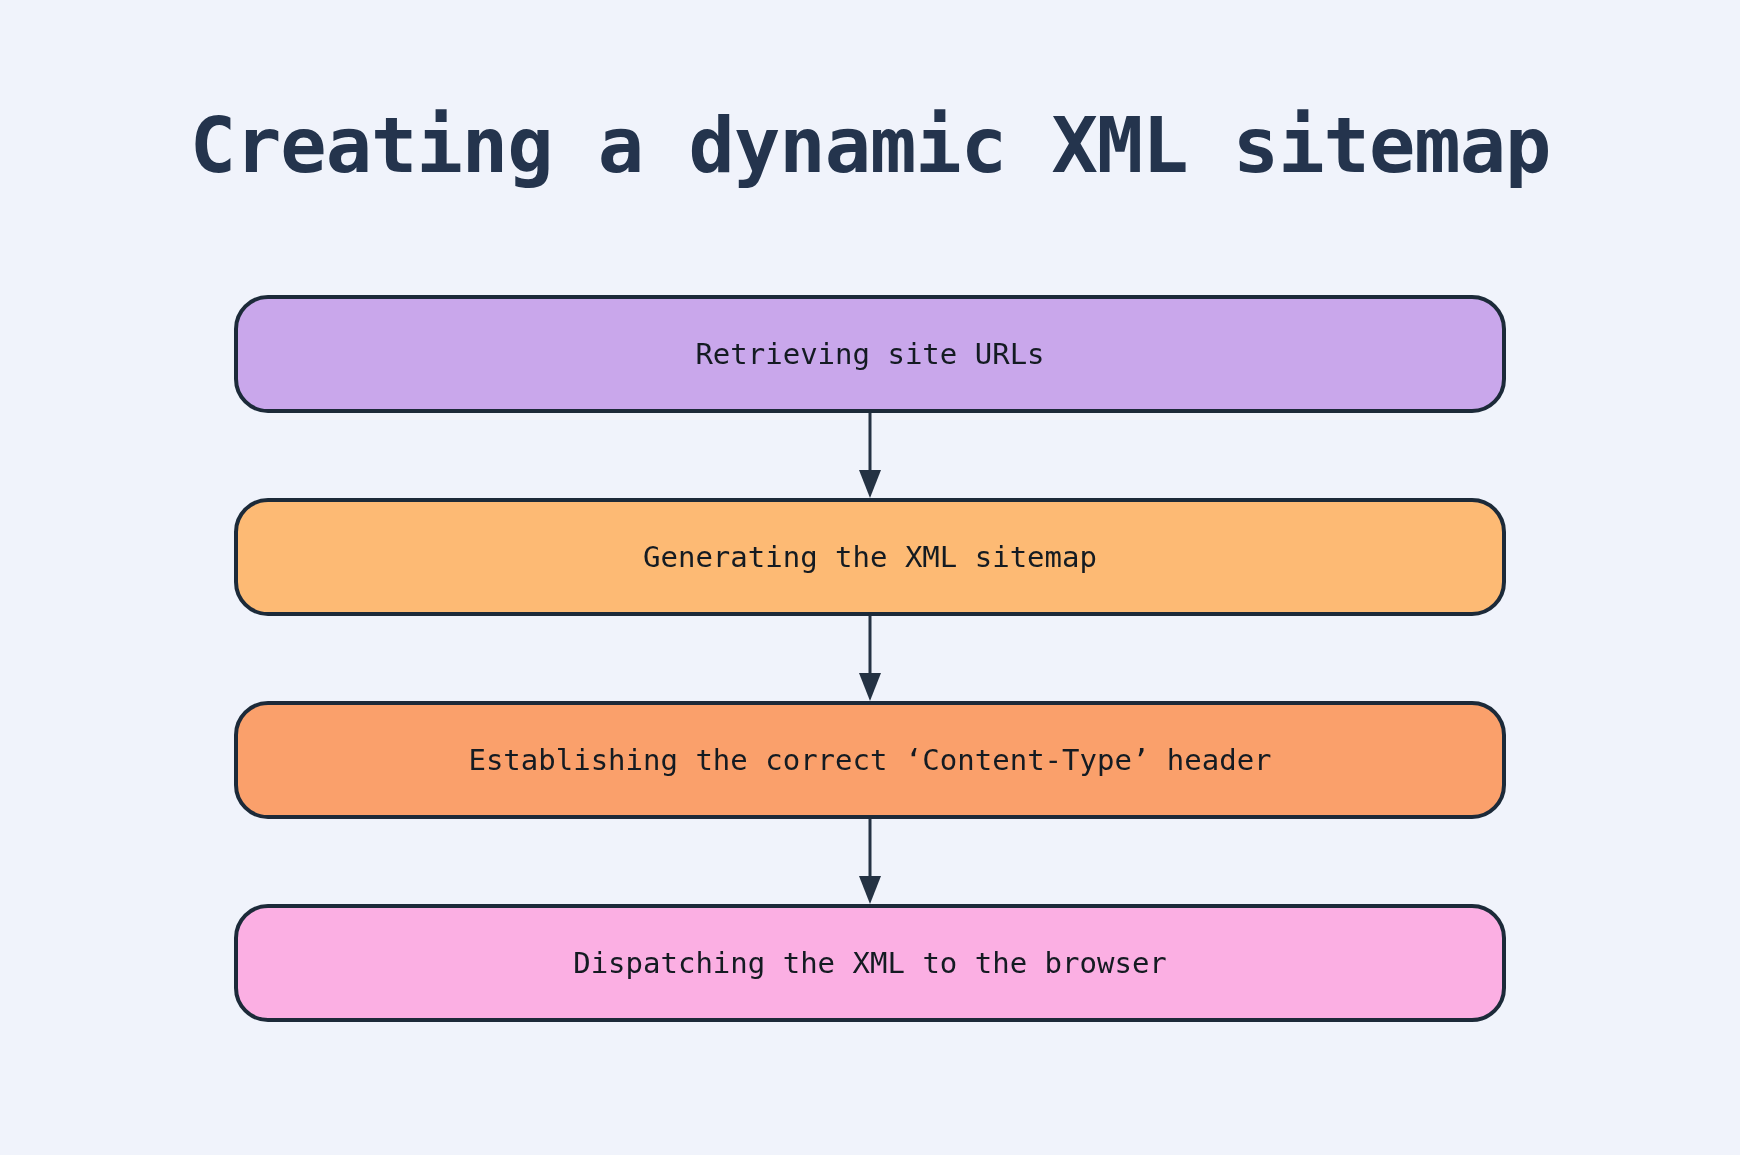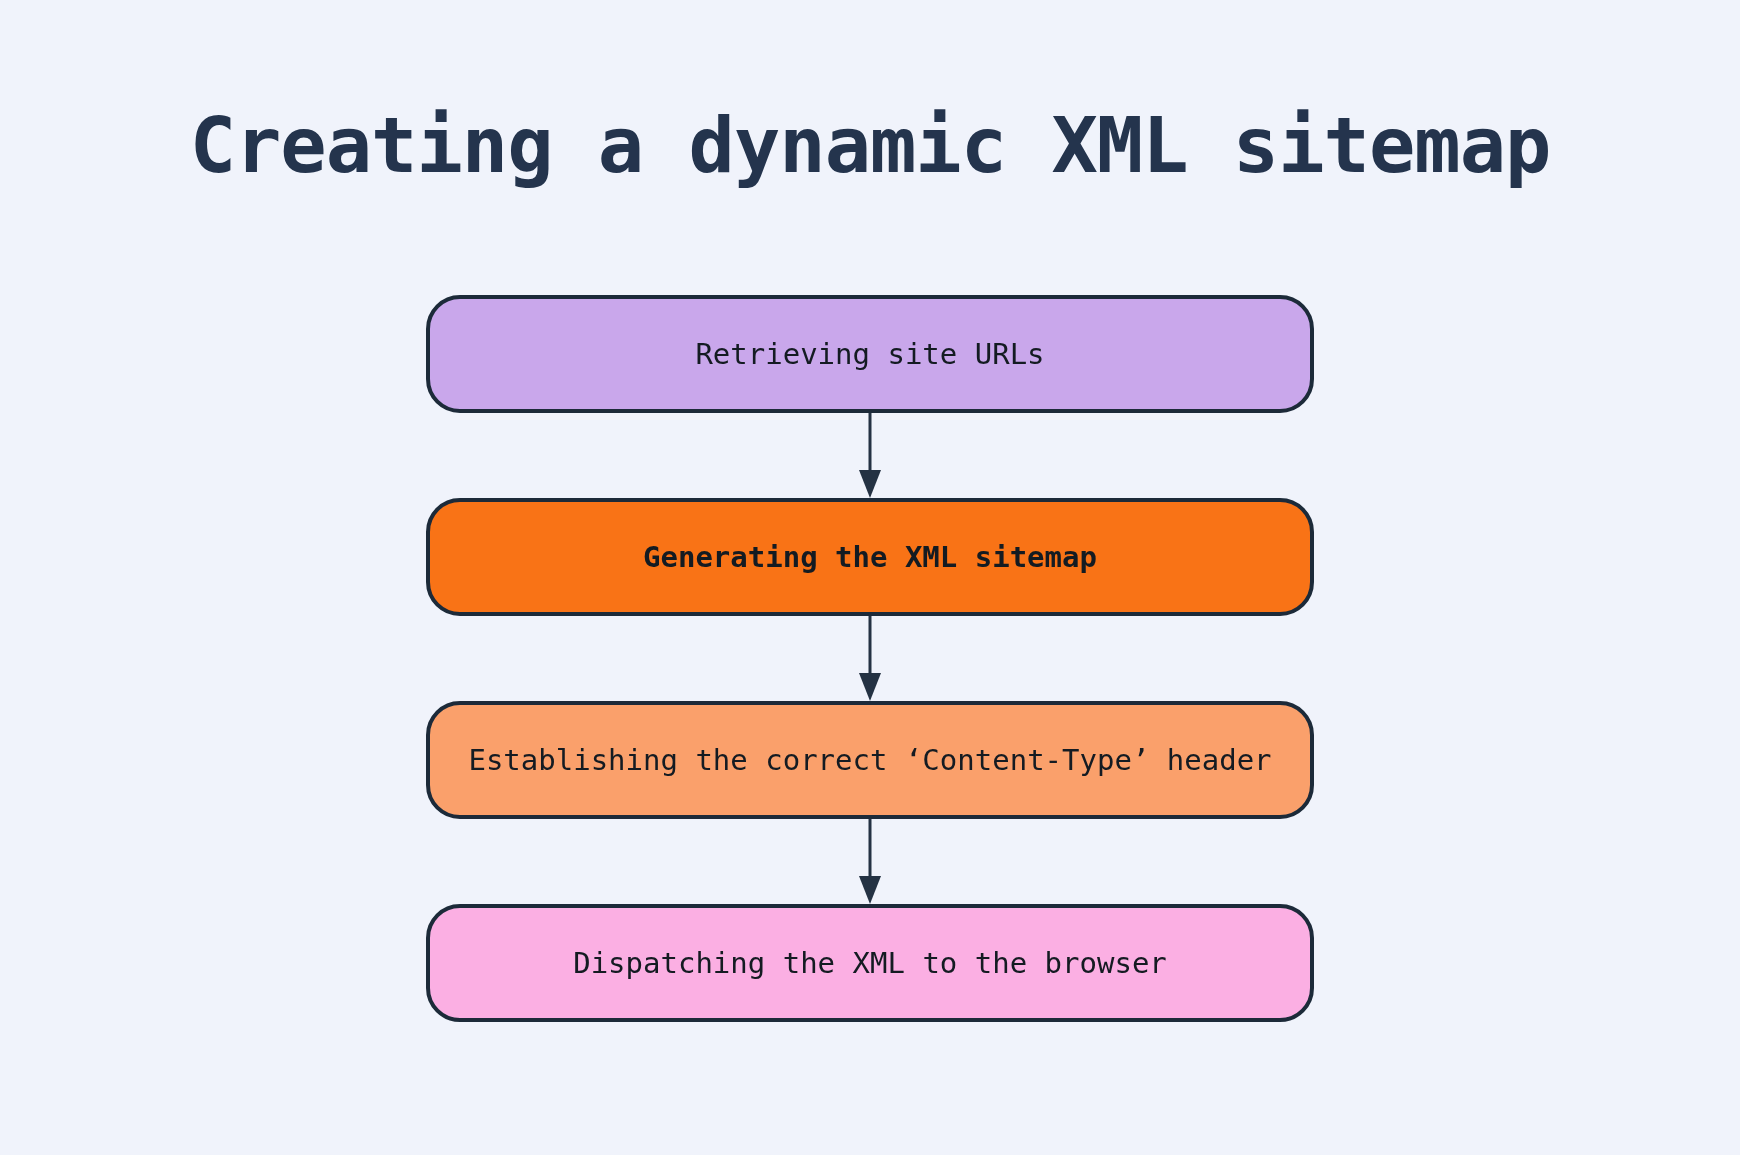--- a/index.html
+++ b/index.html
@@ -24,35 +24,35 @@
     white-space: nowrap;
   }
   .flow {
     width: 1052px;
     margin: 103px auto 0 auto;
     display: flex;
     flex-direction: column;
     align-items: center;
   }
   .step {
-    width: 888px;
+    width: 1272px;
     height: 118px;
     border: 4px solid #1C2A39;
     border-radius: 34px;
     display: flex;
     align-items: center;
     justify-content: center;
   }
   .step-label {
     font-size: 29px;
     color: #141B22;
     white-space: nowrap;
   }
   .step-0 { background: #C9A7EB; }
-  .step-1 { background: #f97316; font-weight: bold; }
+  .step-1 { background: #fdba74; }
   .step-2 { background: #FAA06B; }
   .step-3 { background: #FBAFE3; }
   .arrow {
     height: 85px;
     width: 32px;
     display: block;
   }
 </style>
 </head>
 <body>

